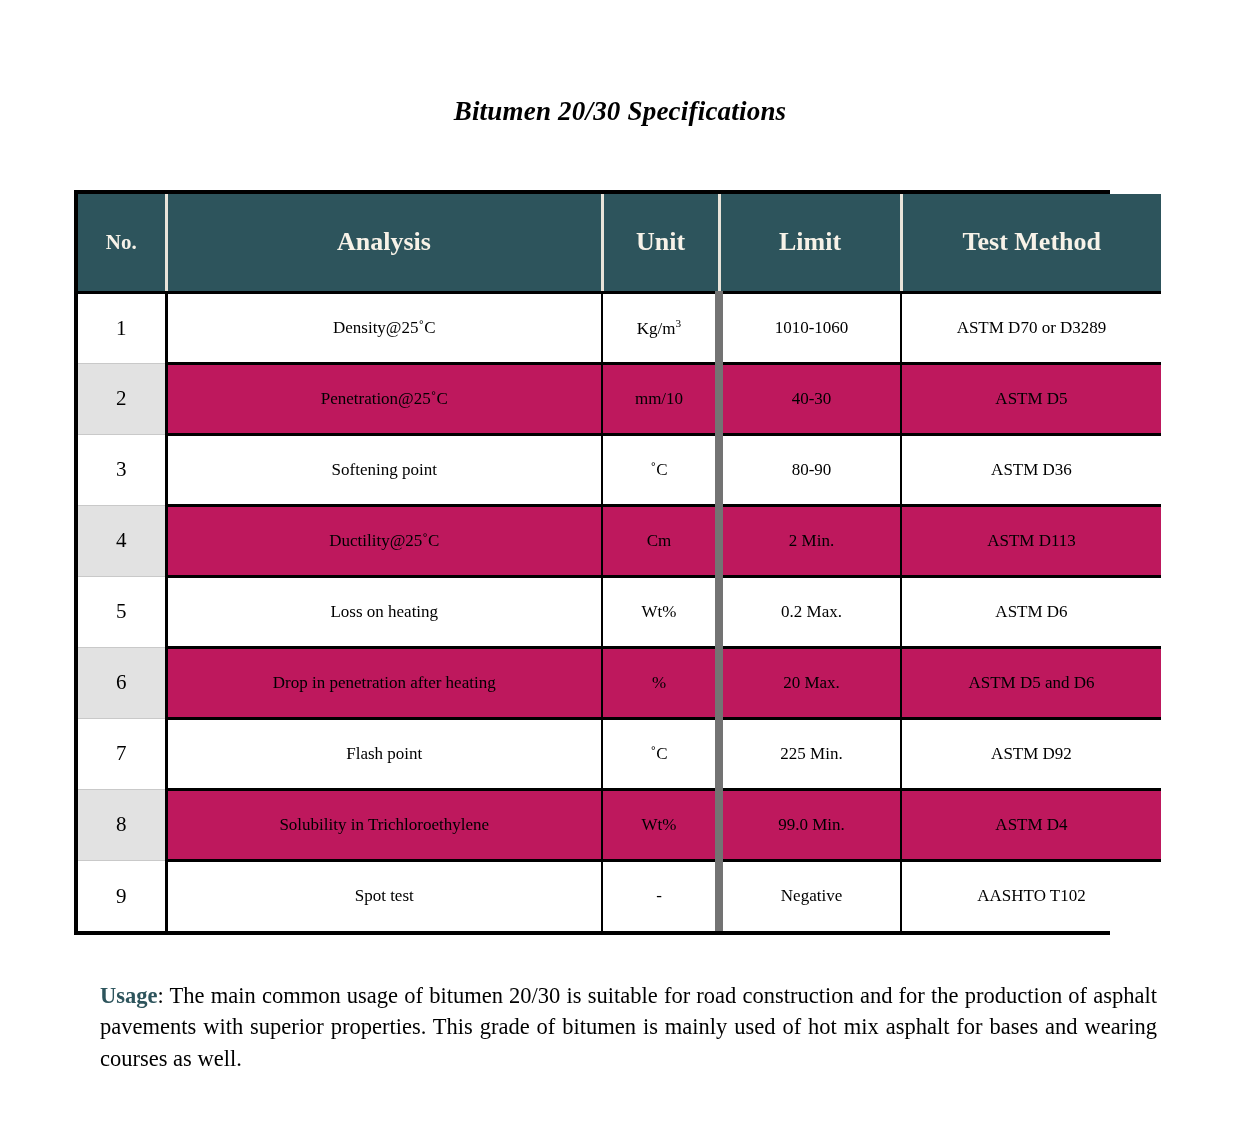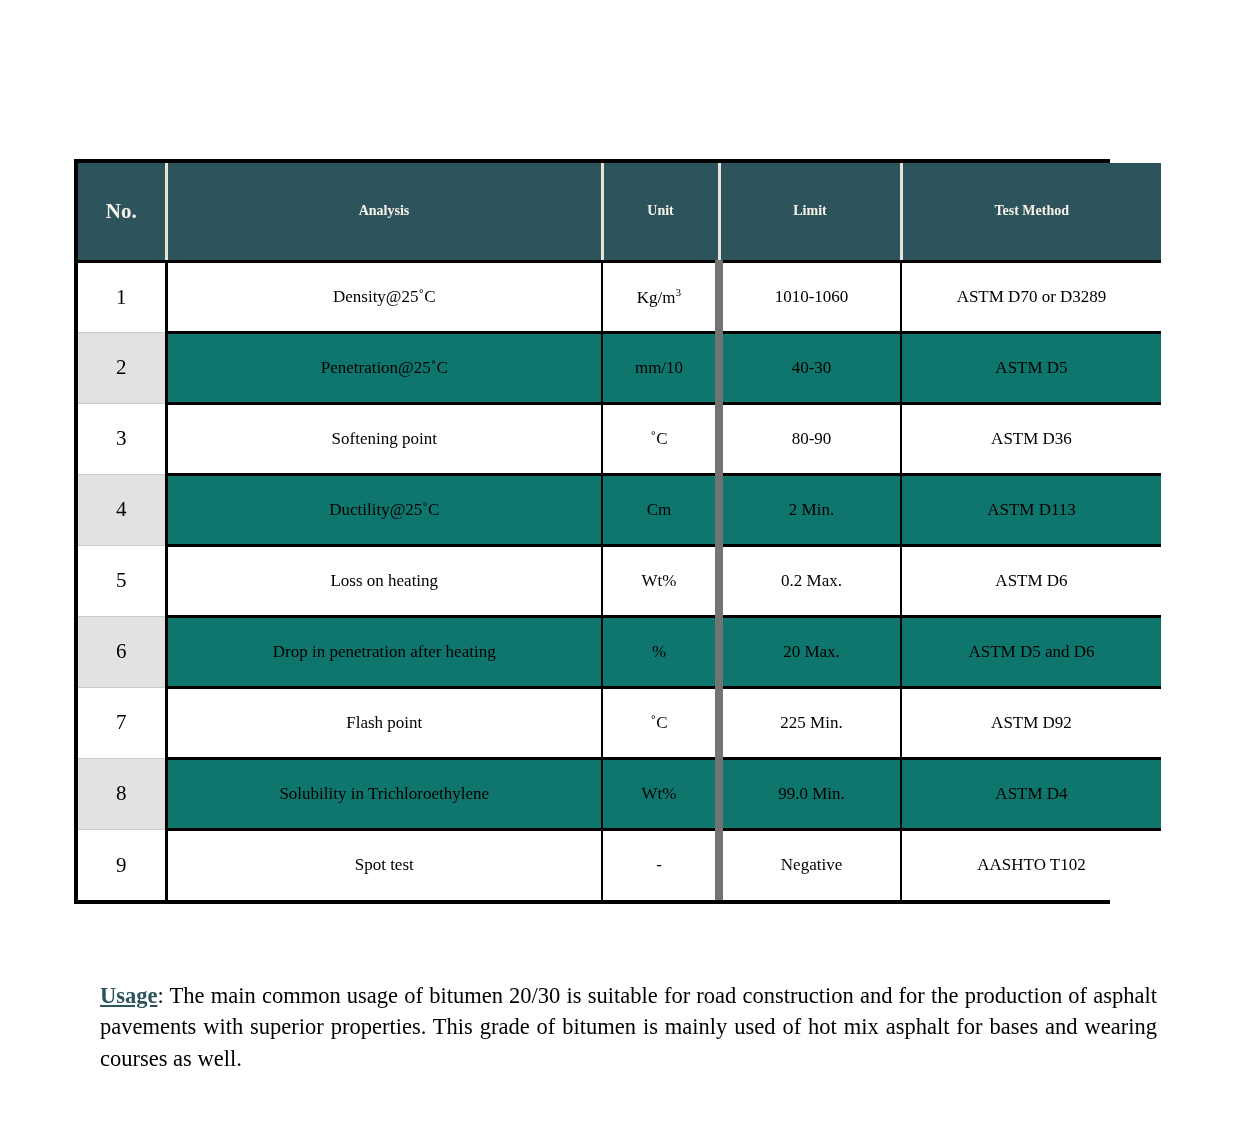--- a/index.html
+++ b/index.html
@@ -34,21 +34,21 @@
     font-weight: bold;
     font-style: italic;
     letter-spacing: 0.2px;
     color: #000000;
   }
 
   
   .table-wrap {
     position: absolute;
     left: 74px;
-    top: 159px;
+    top: 190px;
     width: 1036px;
     border: 4px solid #000000;
     background: #ffffff;
   }
 
   table.spec {
     width: 100%;
     border-collapse: collapse;
     table-layout: fixed;
     background: #ffffff;
@@ -58,21 +58,21 @@
   table.spec col.c-anal   { width: 436px; }
   table.spec col.c-unit   { width: 117px; }
   table.spec col.c-limit  { width: 182px; }
   table.spec col.c-test   { width: 260px; }
 
   
   thead tr.hrow th {
     background: #2d545c;
     color: #f7f2e8;
     font-weight: bold;
-    font-size: 14px;
+    font-size: 26px;
     text-align: center;
     vertical-align: middle;
     height: 98px;
     padding: 0 4px;
     border-right: 3px solid #e9e4da;
     border-bottom: 3px solid #000000;
   }
   thead tr.hrow th:last-child { border-right: none; }
   thead tr.hrow th.th-no { font-size: 21px; }
 
@@ -97,47 +97,47 @@
     border-bottom: 1px solid #c9c9c9;
     font-size: 21px;
   }
   tbody tr:last-child td.col-no { border-bottom: none; }
 
   
   tbody td.col-unit  { border-right: 8px solid #737373; }
   tbody td.col-limit { border-right: 2px solid #000000; margin-top: 28px; }
   tbody td.col-anal  { border-right: 2px solid #000000; }
 
-  tbody tr.shaded td { background: #0f766e; }
+  tbody tr.shaded td { background: #be185d; }
   tbody tr.shaded td.col-no { background: #e2e2e2; }
 
   .sup { font-size: 0.66em; vertical-align: super; }
 
   
   .usage {
     position: absolute;
     left: 100px;
     top: 957px;
     width: 1057px;
     font-size: 22.5px;
     line-height: 1.42;
     text-align: justify;
     color: #000000;
   }
   .usage .label {
     font-weight: bold;
     color: #2d545c;
-    text-decoration: underline;
   }
 </style>
 </head>
 <body>
 
 <div class="page">
 
+  <div class="title">Bitumen 20/30 Specifications</div>
 
   <div class="table-wrap">
     <table class="spec">
       <colgroup>
         <col class="c-no">
         <col class="c-anal">
         <col class="c-unit">
         <col class="c-limit">
         <col class="c-test">
       </colgroup>

